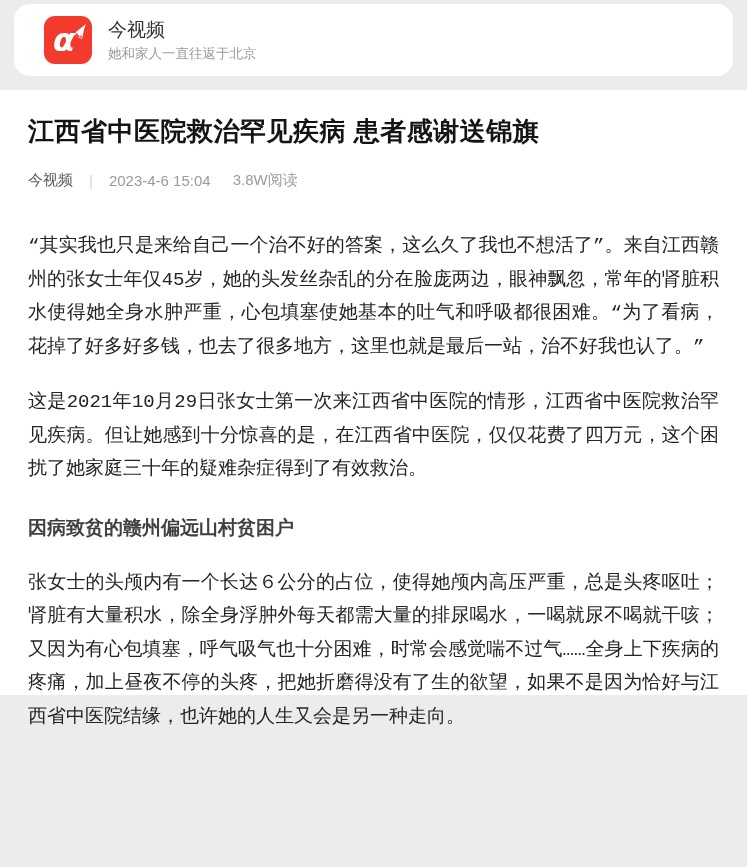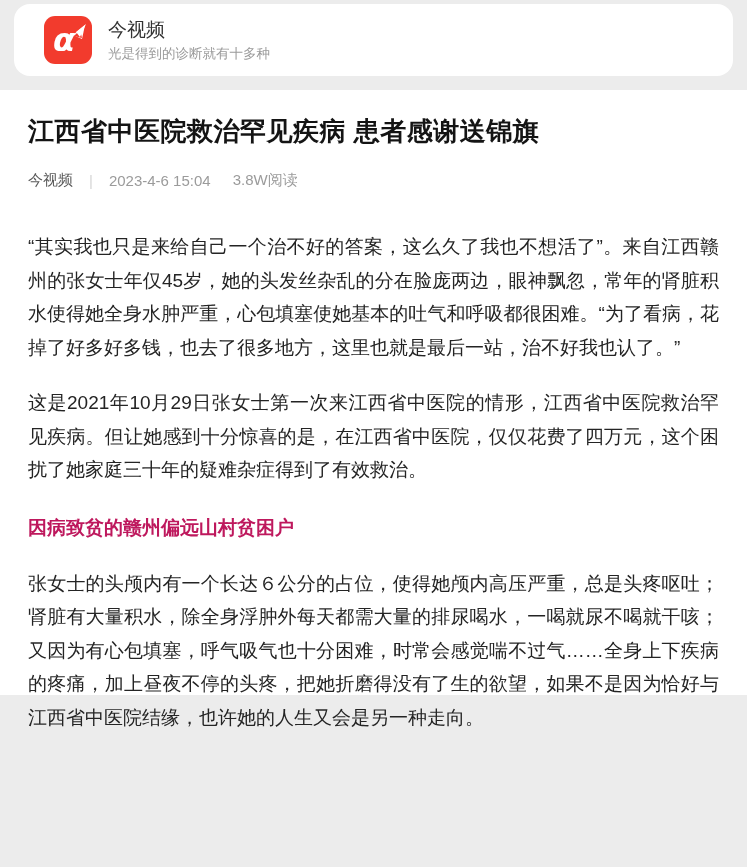--- a/index.html
+++ b/index.html
@@ -63,44 +63,45 @@
   }
   .meta .src { color: #595959; margin-right: 16px; }
   .meta .sep { color: #d5d5d5; margin-right: 16px; }
   .meta .date { margin-right: 22px; }
   .content p {
     font-size: 19px;
     line-height: 33.5px;
     color: #242424;
     text-align: justify;
     margin-bottom: 22px;
+    font-family: Liberation Mono, monospace;
   }
   h2.sub-heading {
     font-size: 19px;
     font-weight: 700;
-    color: #be185d;
+    color: #404040;
     margin: 28px 0 26px 0;
   }
 </style>
 </head>
 <body>
 
 <header class="app-card">
   <div class="logo">
     <svg viewBox="0 0 48 48" xmlns="http://www.w3.org/2000/svg" aria-hidden="true">
       <rect width="48" height="48" rx="11" fill="#f23b2d"></rect>
       <text x="20" y="35" font-size="32" font-weight="bold" font-style="italic" font-family="DejaVu Sans, sans-serif" fill="#ffffff" text-anchor="middle">α</text>
       <polygon points="29,19 41,9 38,23" fill="#ffffff"></polygon>
       <polygon points="30,20 36,14 38,22" fill="#f23b2d"></polygon>
       <polygon points="32,16 42,8 36,21" fill="#ffffff"></polygon>
     </svg>
   </div>
   <div class="app-text">
     <div class="app-name">今视频</div>
-    <div class="app-sub">光是得到的诊断就有十多种</div>
+    <div class="app-sub">她和家人一直往返于北京</div>
   </div>
 </header>
 
 <main class="content">
   <h1 class="article-title">江西省中医院救治罕见疾病 患者感谢送锦旗</h1>
 
   <div class="meta">
     <span class="src">今视频</span>
     <span class="sep">|</span>
     <span class="date">2023-4-6 15:04</span>

